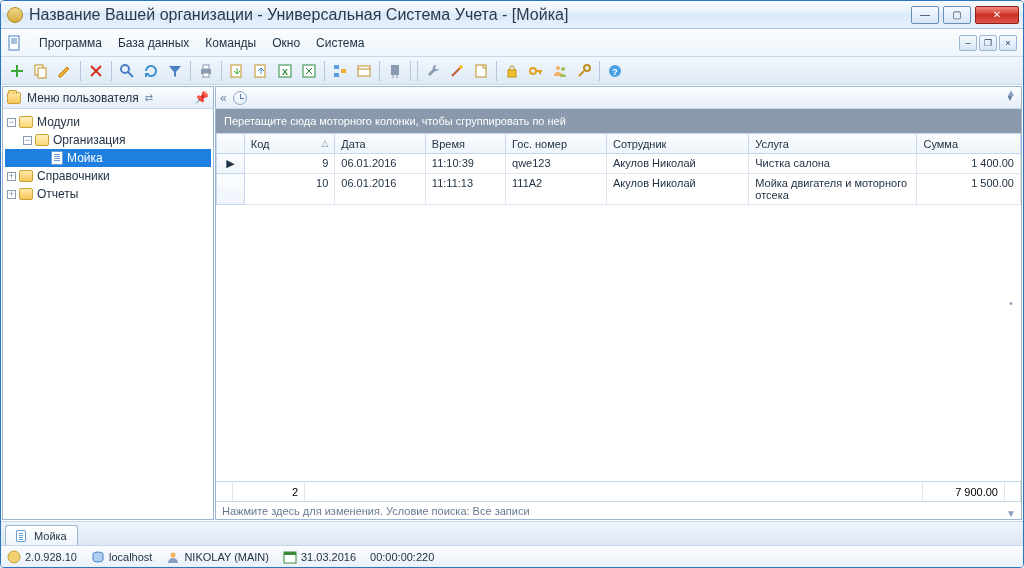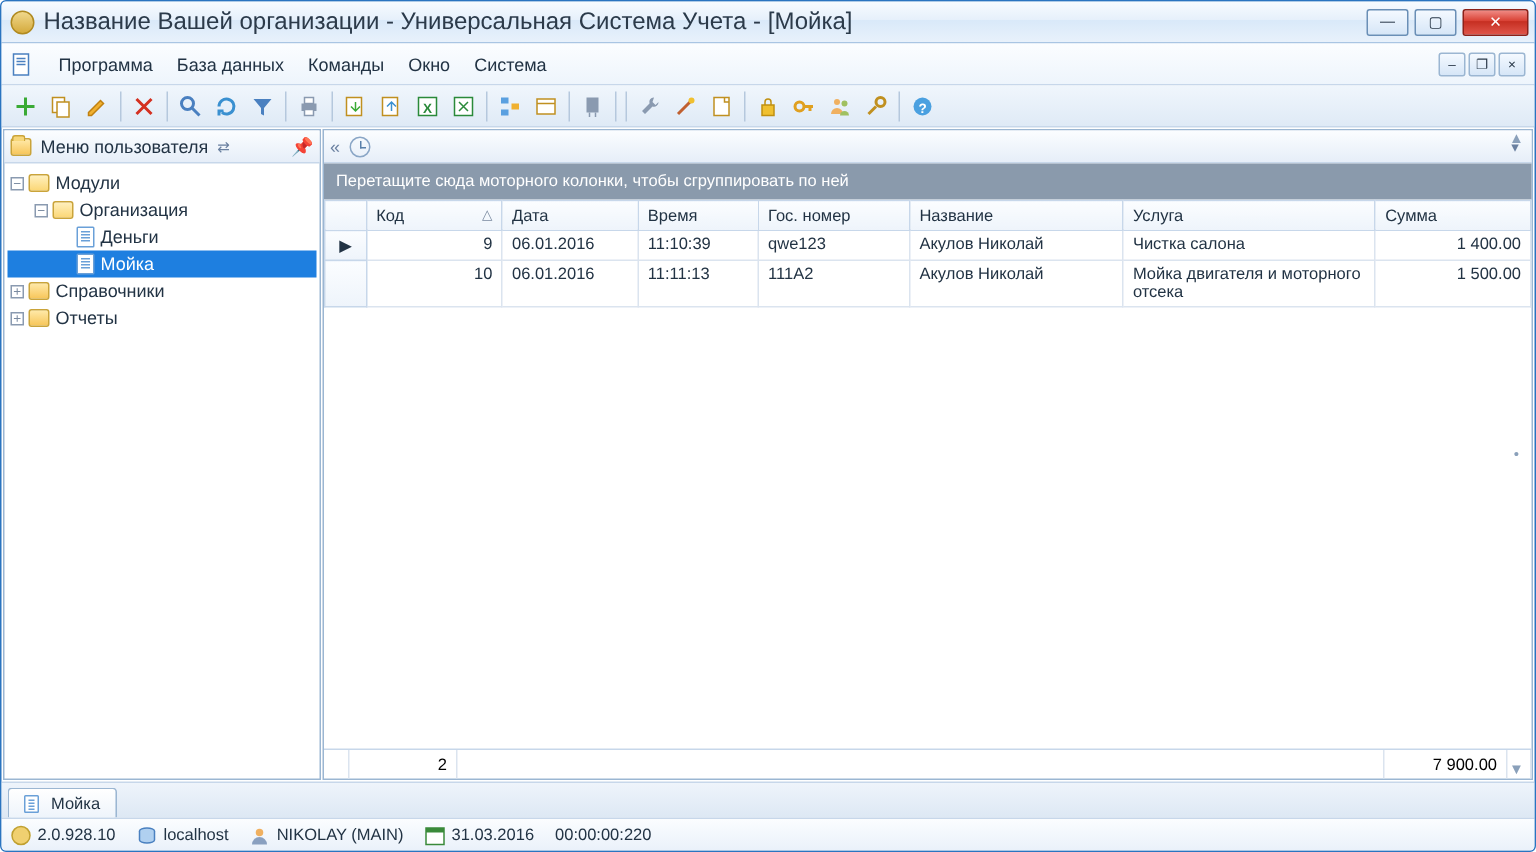--- a/index.html
+++ b/index.html
@@ -316,25 +316,20 @@
         <span class="tw box">−</span>
           <span class="tfolder open"></span>
           <span>Модули</span>
       </div>
       <div class="tree-row">
         <span class="indent" style="width:16px"></span>
           <span class="tw box">−</span>
           <span class="tfolder open"></span>
           <span>Организация</span>
       </div>
-      <div class="tree-row">
-        <span class="indent" style="width:44px"></span>
-          <span class="tpage"></span>
-          <span>Деньги</span>
-      </div>
       <div class="tree-row selected">
         <span class="indent" style="width:44px"></span>
           <span class="tpage"></span>
           <span>Мойка</span>
       </div>
       <div class="tree-row">
         <span class="tw box">+</span>
           <span class="tfolder"></span>
           <span>Справочники</span>
       </div>
@@ -357,21 +352,21 @@
     </div>
     <div class="grid">
       <table>
         <thead>
           <tr>
             <th class="row-indicator"></th>
             <th style="width:70px"><span>Код</span><span class="sort">△</span></th>
             <th style="width:70px">Дата</th>
             <th style="width:62px">Время</th>
             <th style="width:78px">Гос. номер</th>
-            <th style="width:110px">Название</th>
+            <th style="width:110px">Сотрудник</th>
             <th style="width:130px">Услуга</th>
             <th style="width:80px">Сумма</th>
           </tr>
         </thead>
         <tbody>
           <tr>
             <td class="row-indicator">▶</td>
             <td class="num">9</td>
             <td>06.01.2016</td>
             <td>11:10:39</td>
@@ -393,20 +388,23 @@
         </tbody>
       </table>
     </div>
     <div class="grid-footer">
       <div class="gf-cell" style="width:17px"></div>
       <div class="gf-cell num" style="width:72px;justify-content:flex-end">2</div>
       <div class="gf-cell" style="flex:1"></div>
       <div class="gf-cell num" style="width:82px;justify-content:flex-end">7 900.00</div>
       <div class="gf-cell" style="width:16px"></div>
     </div>
+    <div class="grid-status">
+      <span>Нажмите здесь для изменения. Условие поиска: Все записи</span>
+    </div>
     <div class="vscroll-hint">
       <span>▲</span>
       <span>•</span>
       <span>▼</span>
     </div>
   </div>
 </div>
 
 <div class="tabbar">
   <div class="tab">

